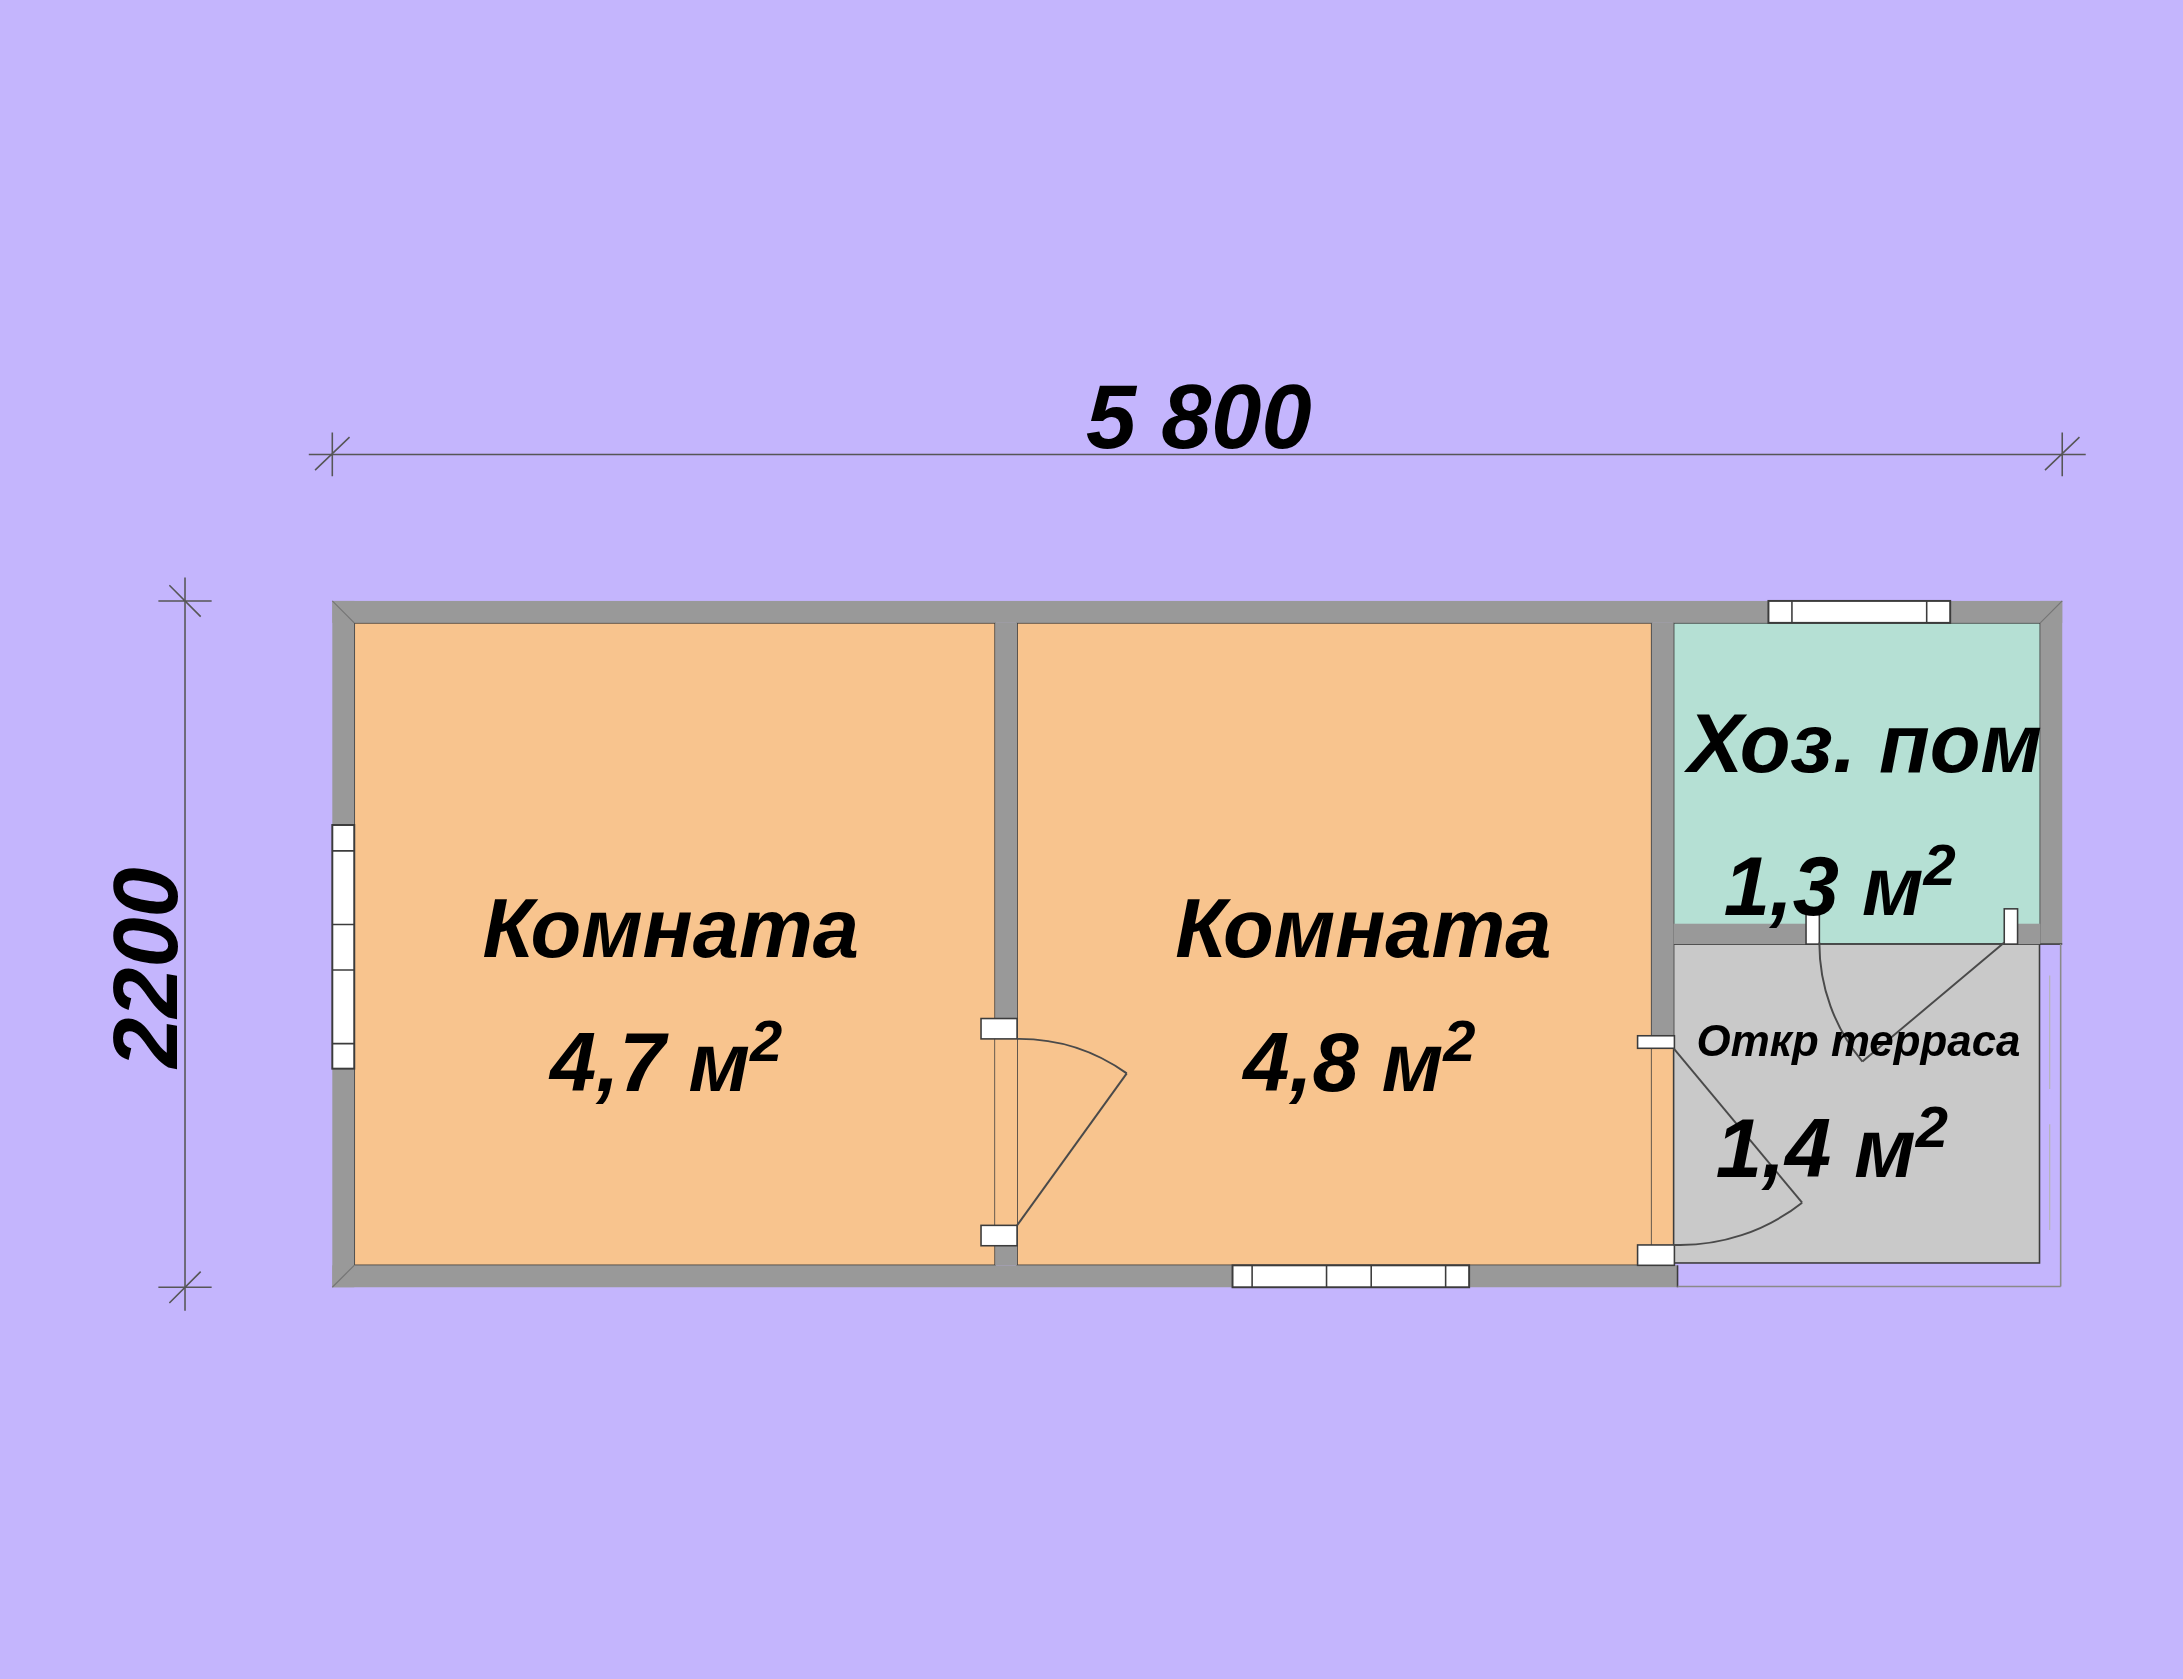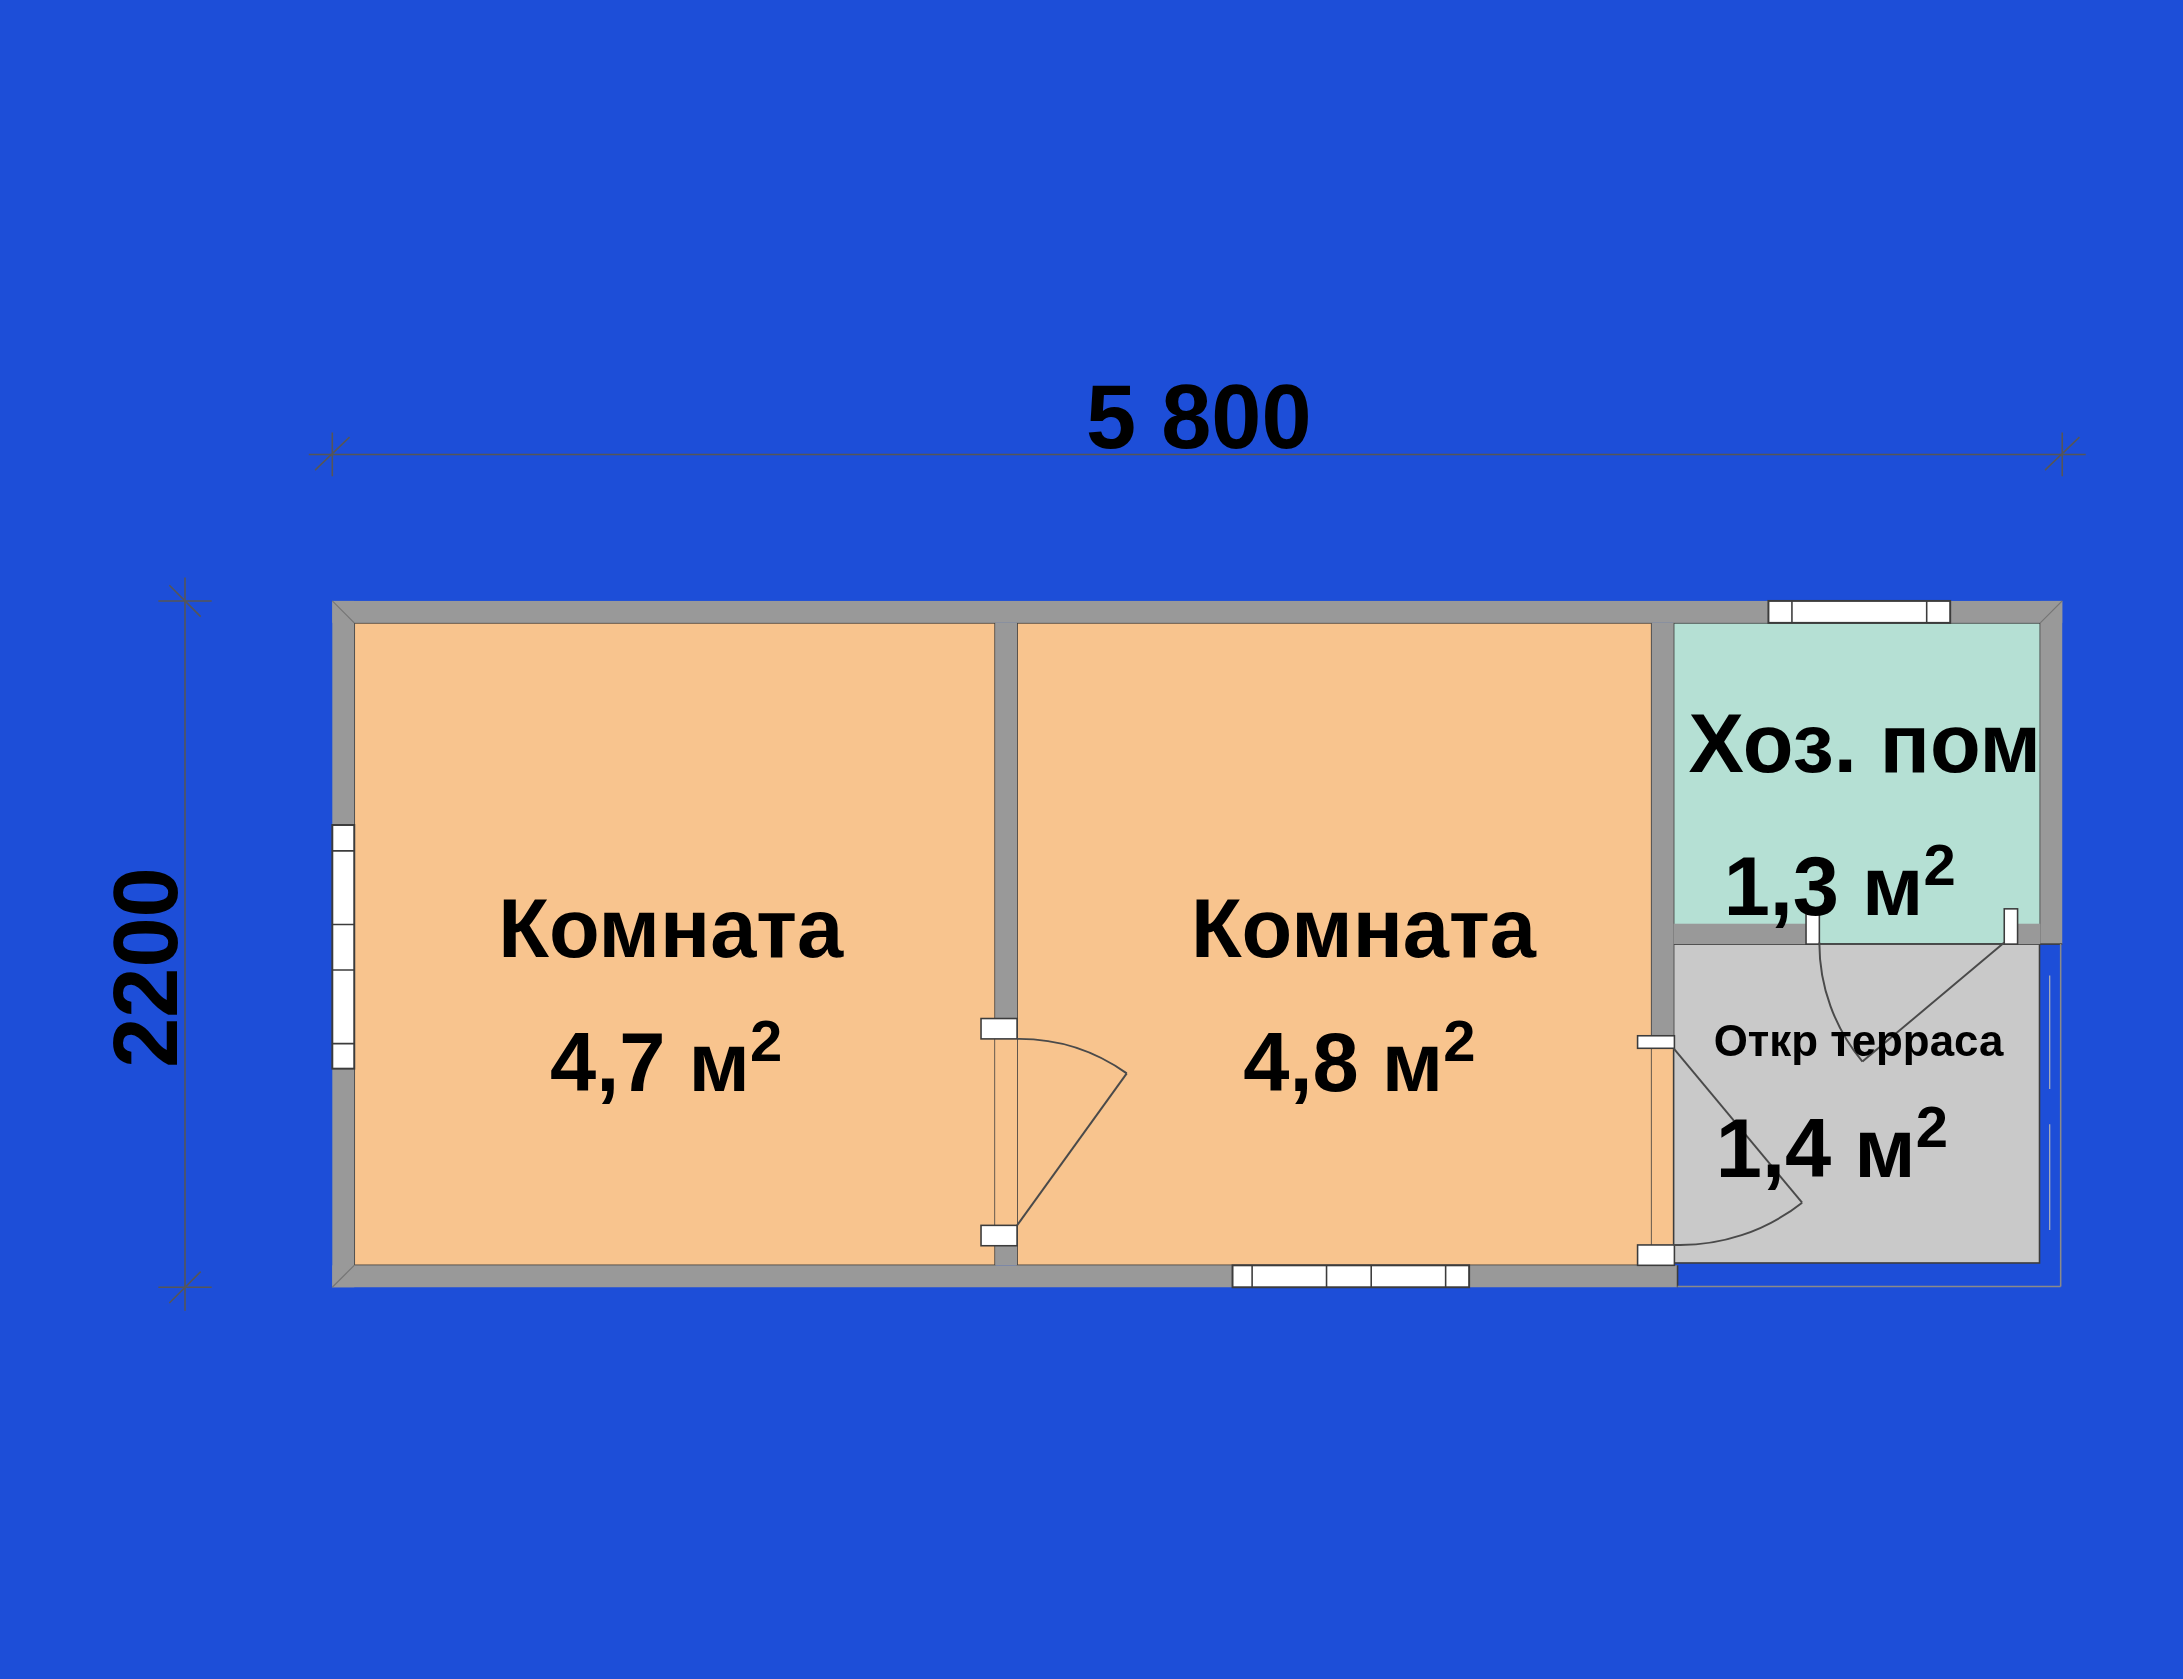--- a/index.html
+++ b/index.html
@@ -1,16 +1,16 @@
 <!DOCTYPE html>
 <html style="font-size:12.5px"><head>
 <meta charset="utf-8">
 <style>
   html,body{margin:0;padding:0;background:#ffffff;}
-  #canvas{position:relative;width:2183px;height:1679px;background:#1d4ed8;overflow:hidden;}
+  #canvas{position:relative;width:2183px;height:1679px;background:#c4b5fd;overflow:hidden;font-style:italic;}
   svg{position:absolute;left:0;top:0;}
   text, tspan{
     font-family:"Liberation Sans","DejaVu Sans",sans-serif;
     font-weight:bold;
     fill:#000000;
   }
   .t-dim{font-size:115px;}
   .t-room{font-size:106px;}
   .t-sup{font-size:74px;}
   .t-small{font-size:56px;}

